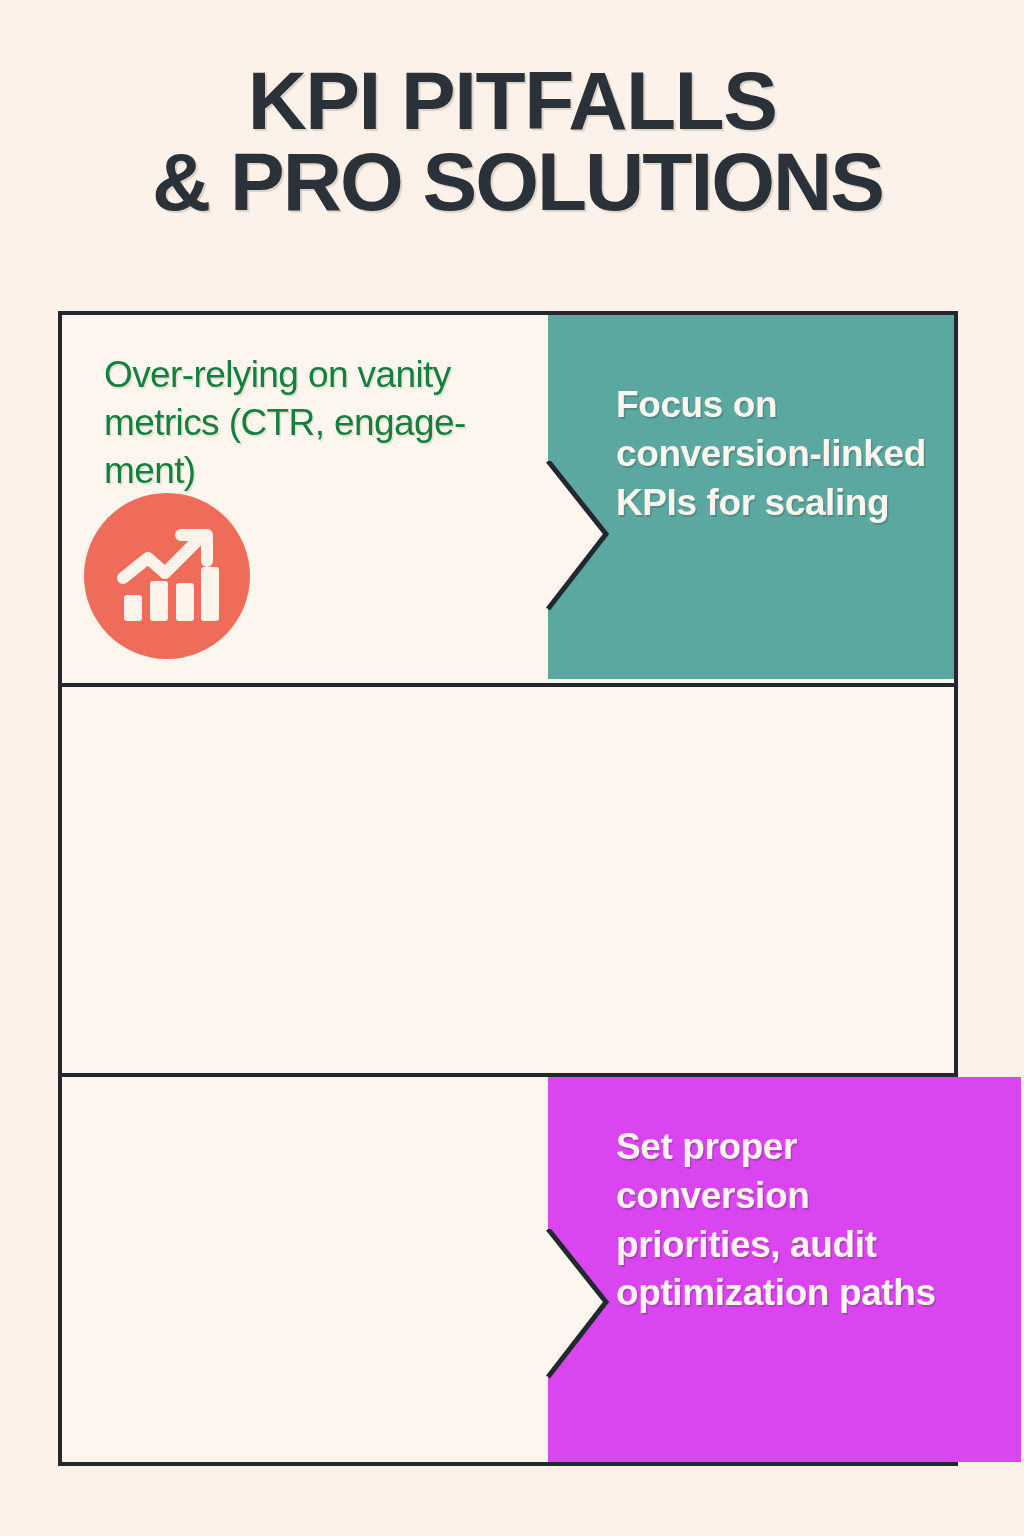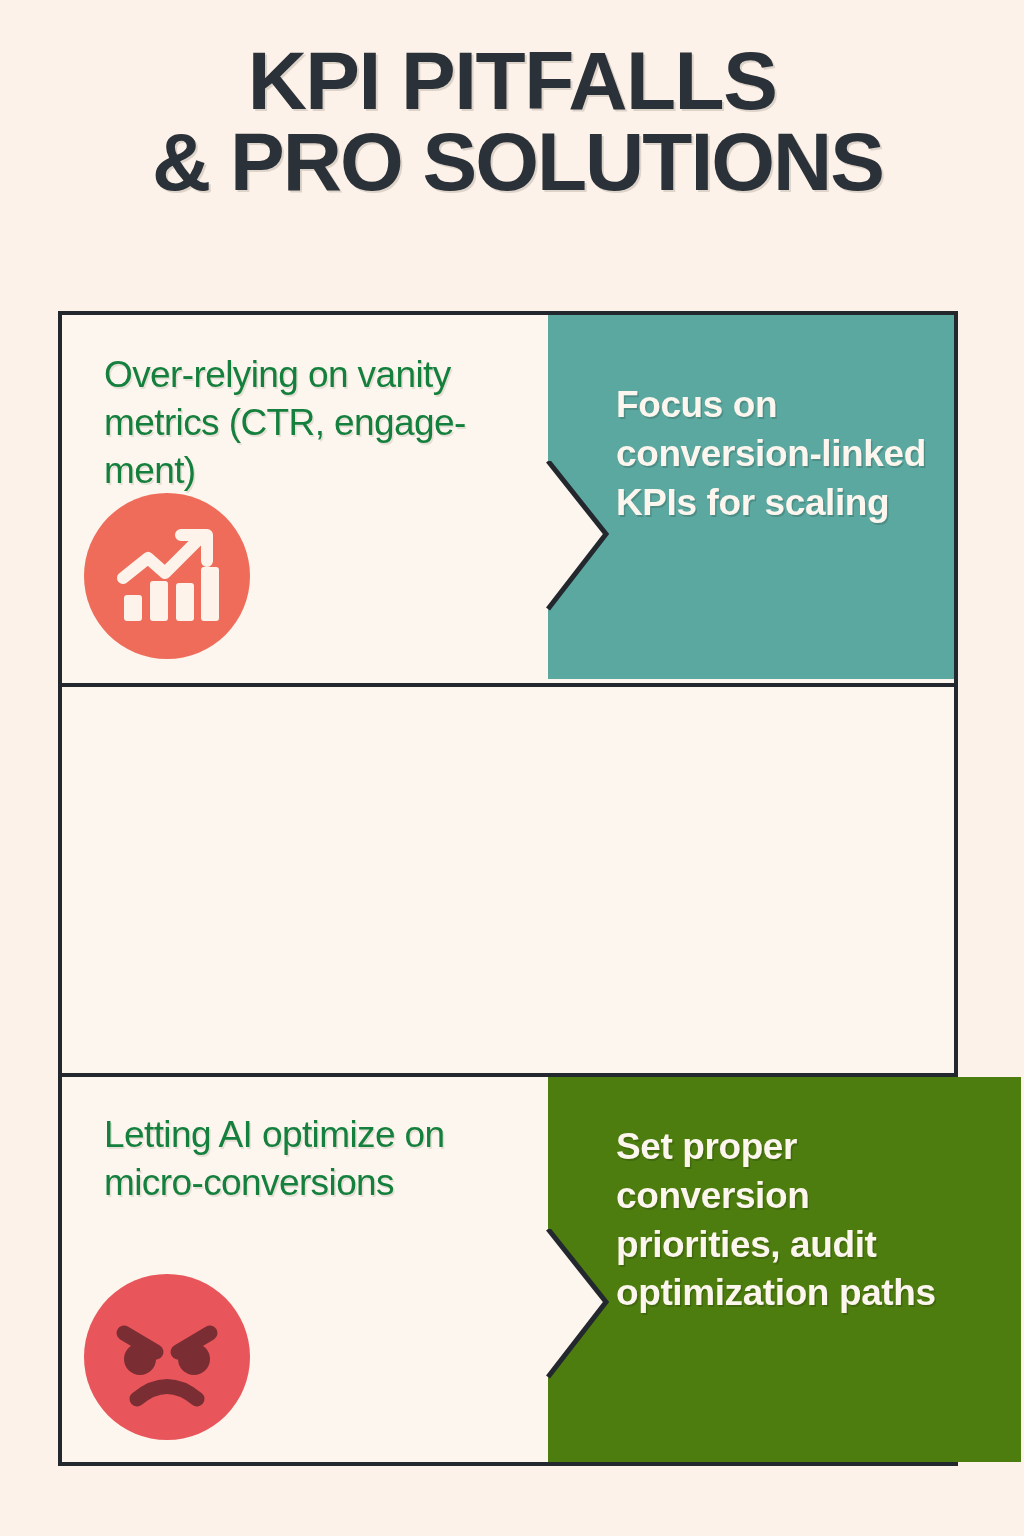--- a/index.html
+++ b/index.html
@@ -11,21 +11,21 @@
   body {
     background:#FDF2E9;
     font-family:"Liberation Sans", sans-serif;
     position:relative;
     overflow:hidden;
   }
 
   
   .title-block{
     position:absolute;
-    left:0; top:40px;
+    left:0; top:60px;
     width:1024px;
     text-align:center;
   }
   .title-line{
     display:block;
     font-size:82px;
     line-height:0.99;
     font-weight:bold;
     letter-spacing:-1.5px;
     color:#2B3138;
@@ -104,21 +104,21 @@
   
   .cell-right{
     position:absolute;
     top:4px;
     left:490px;
     height:calc(100% - 8px);
     overflow:hidden;
   }
   .r1 .cell-right{ width:406px; background:#5BA8A0;text-decoration:underline; }
   .r2 .cell-right{ width:406px; background:#F5C05B; }
-  .r3 .cell-right{ width:473px; left:490px; background:#4d7c0f;text-decoration:underline; }
+  .r3 .cell-right{ width:473px; left:490px; background:#d946ef;text-decoration:underline; }
 
   .solution-text{
     position:absolute;
     left:68px;
     width:320px;
     text-align:left;
     font-size:37px;
     line-height:1.32;
     font-weight:bold;
     color:#FDF6EE;
@@ -187,38 +187,20 @@
     </div>
   </div>
 
   <div class="row-sep s1"></div>
 
 
   <div class="row-sep s2"></div>
 
   <div class="row r3">
 
-    <div class="cell-left">
-      <div class="problem-text">Letting AI optimize on micro-conversions</div>
-
-      <div class="icon-badge">
-        <svg class="icon-svg" viewBox="0 0 170 170" xmlns="http://www.w3.org/2000/svg">
-          <circle cx="85" cy="85" r="83" fill="#E8555A"></circle>
-          <g fill="#7A2E33">
-            <circle cx="58" cy="87" r="16"></circle>
-            <circle cx="112" cy="87" r="16"></circle>
-          </g>
-          <g stroke="#7A2E33" stroke-width="15" stroke-linecap="round" fill="none">
-            <path d="M42 61 L74 80"></path>
-            <path d="M128 61 L96 80"></path>
-          </g>
-          <path d="M55 127 Q85 102 115 127" stroke="#7A2E33" stroke-width="15" stroke-linecap="round" fill="none"></path>
-        </svg>
-      </div>
-    </div>
 
     <div class="notch">
       <svg class="icon-svg" viewBox="0 0 66 150" xmlns="http://www.w3.org/2000/svg" preserveAspectRatio="none">
         <path d="M0 0 L4 0 L4 2 L62 73 L4 148 L4 150 L0 150 Z" fill="#FDF6EE"></path>
         <path d="M4 0 L62 73 L4 148" stroke="#23282E" stroke-width="5" fill="#FDF6EE"></path>
       </svg>
     </div>
 
     <div class="cell-right">
       <div class="solution-text">Set proper conversion priorities, audit optimization paths</div>

